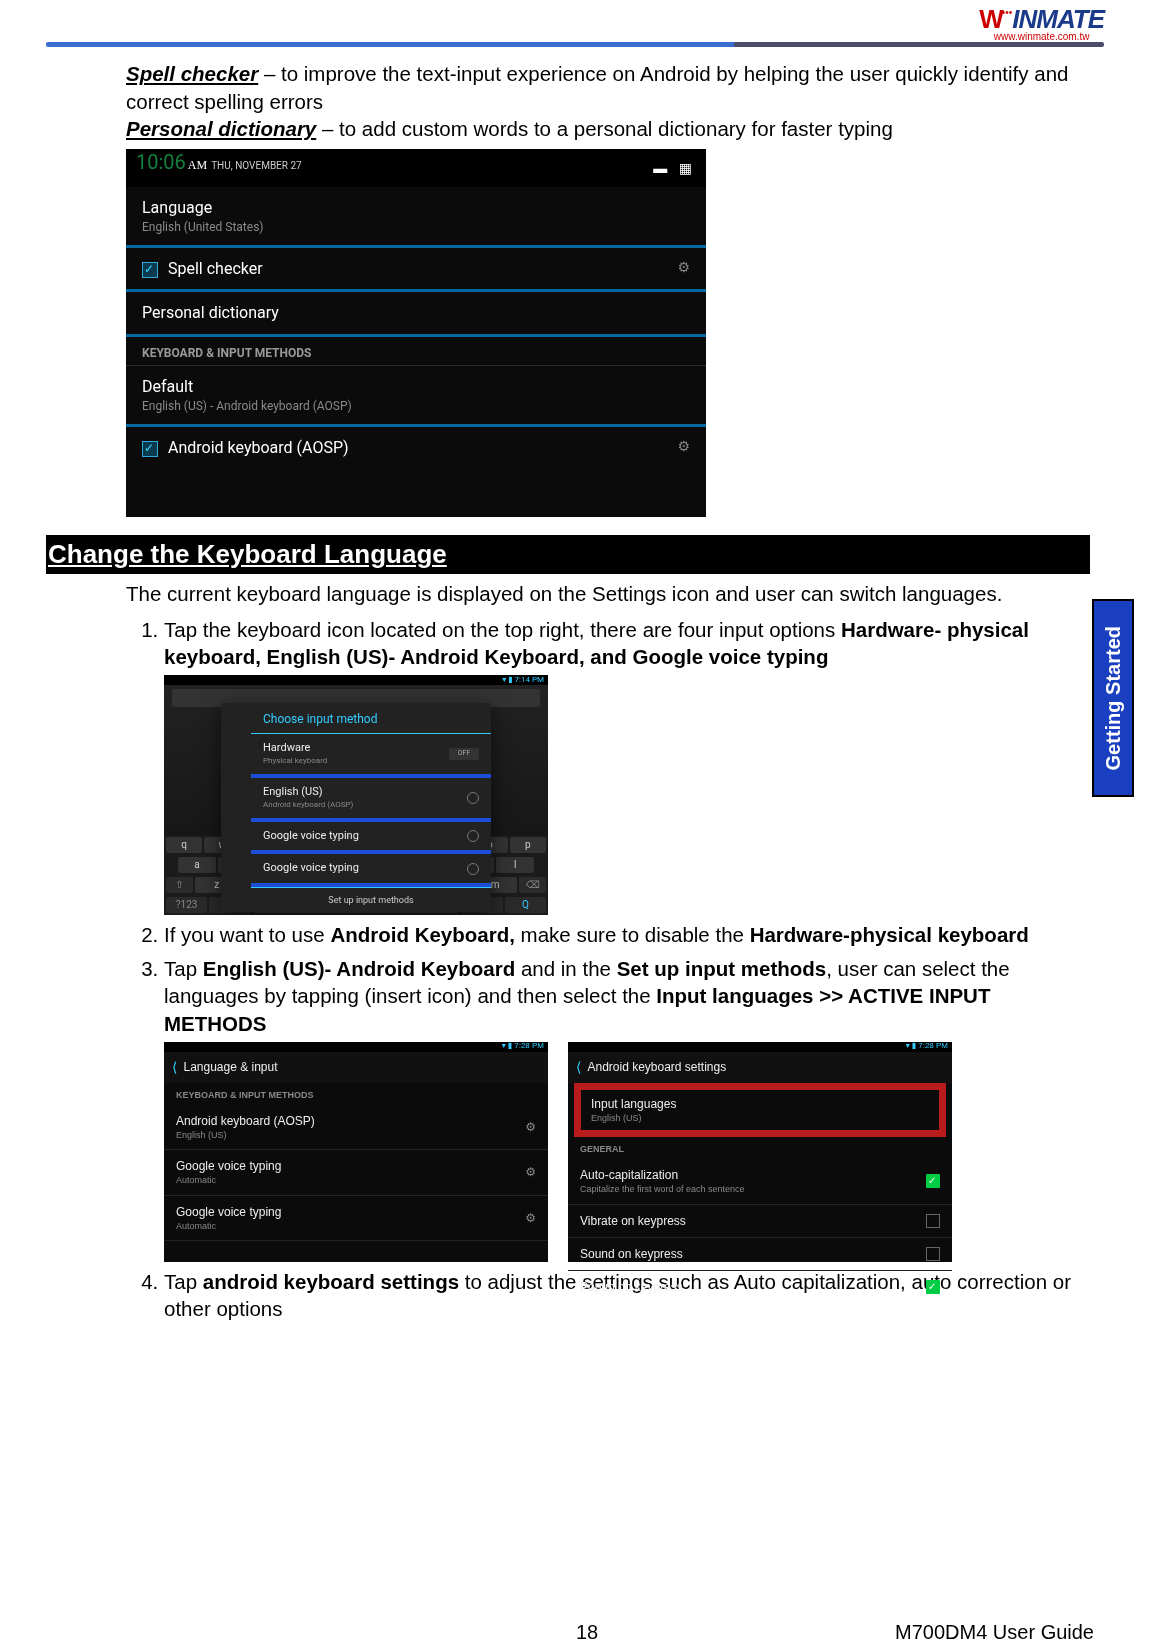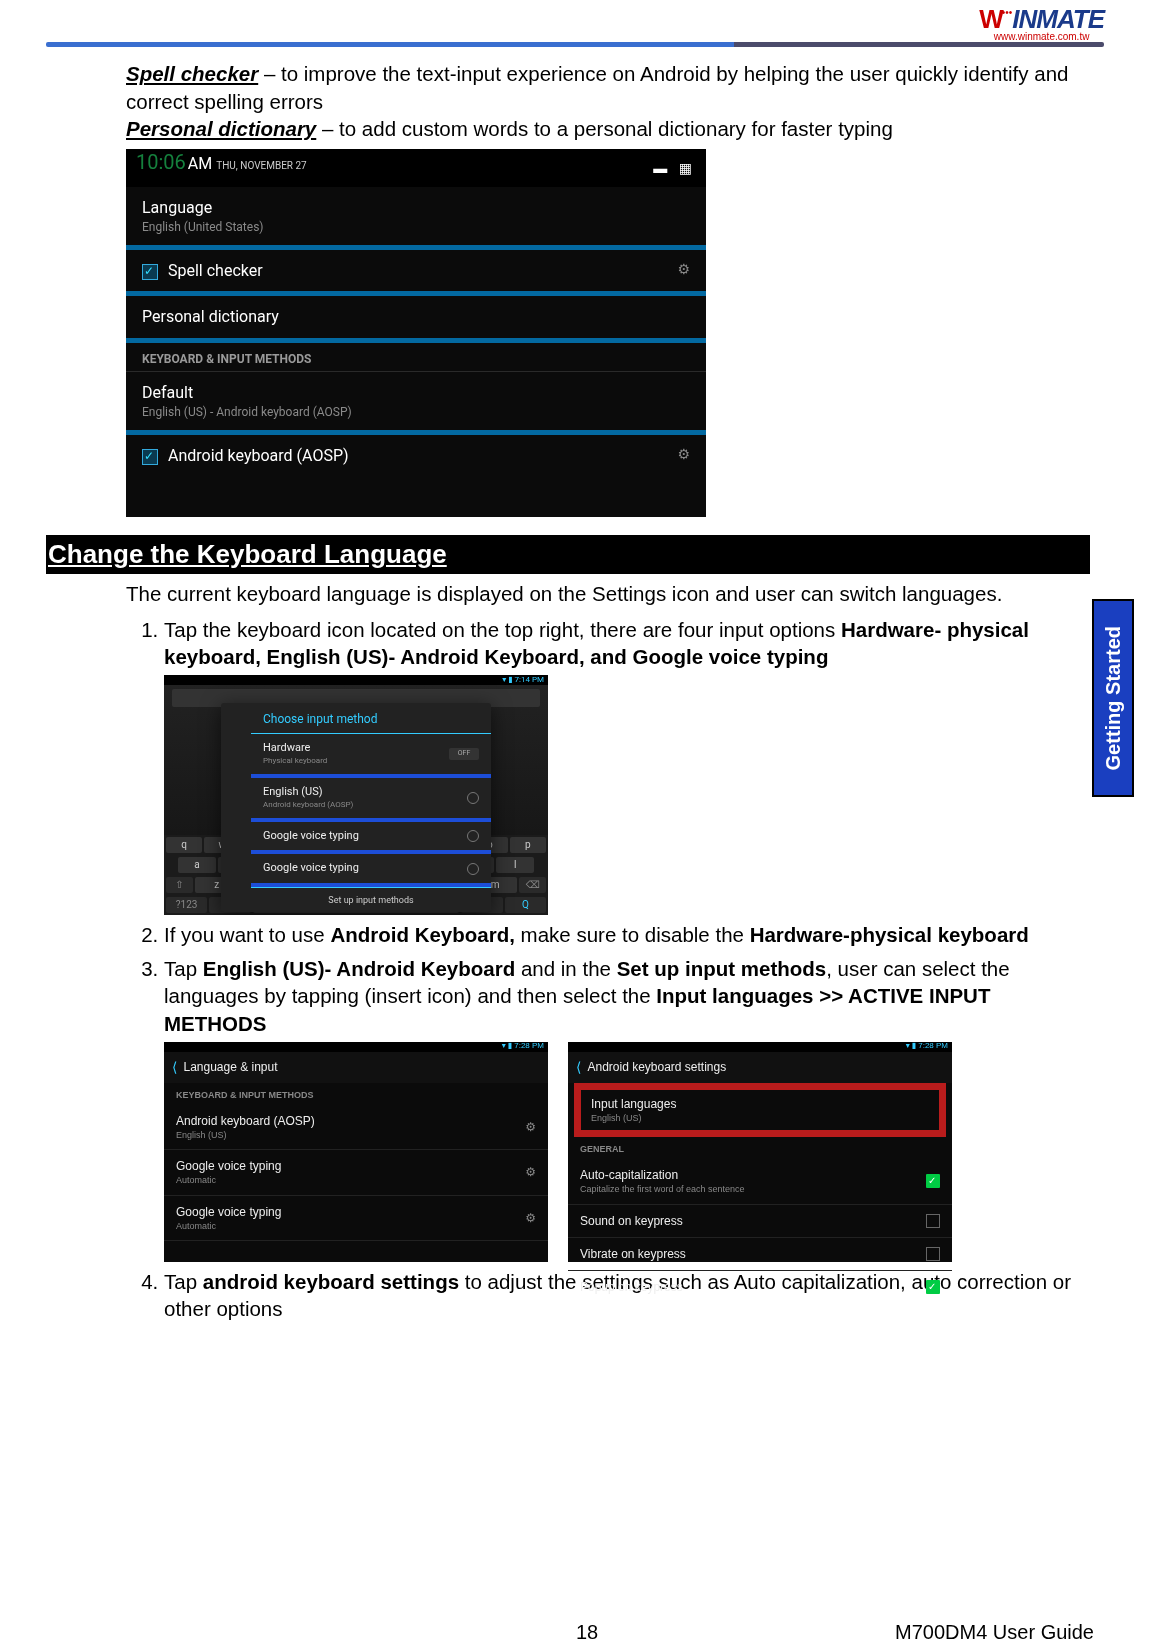--- a/index.html
+++ b/index.html
@@ -21,24 +21,24 @@
   .side-tab span { color:#fff; font-weight:bold; font-size:20px; writing-mode: vertical-rl; transform: rotate(180deg); }
   .footer { position:absolute; bottom: 22px; left:0; right:0; font-size:20px; }
   .footer .pageno { position:absolute; left: 560px; }
   .footer .guide { position:absolute; right: 40px; }
 
   
   .mock { background:#0b0b0b; color:#ddd; font-family: Roboto, Arial, sans-serif; position:relative; overflow:hidden;}
   .mock1 { width: 580px; height: 368px; margin: 6px 0 10px 0; font-size:14px;}
   .mock1 .statusbar{ background:#000; height:38px; display:flex; align-items:baseline; padding:0 10px; justify-content:space-between;}
   .mock1 .clock{ font-size:20px; color:#15803d;}
-  .mock1 .ampm{ font-size:16px; color:#fff; margin-left:2px;}
+  .mock1 .ampm{ font-size:12px; color:#fff; margin-left:2px;font-family:Liberation Serif, serif;}
   .mock1 .date{ font-size:10px; color:#ccc; margin-left:4px;}
   .mock1 .icons{ font-size:14px; color:#fff; letter-spacing:4px; align-self:center;}
-  .mock1 .row{ padding:10px 16px; border-bottom:5px solid #0369a1;}
+  .mock1 .row{ padding:10px 16px; border-bottom:3px solid #0369a1;}
   .mock1 .row .t{ color:#fff; font-size:16px;}
   .mock1 .row .s{ color:#8a8a8a; font-size:12px;}
   .mock1 .chk{ width:14px; height:14px; border:1px solid #3ad; display:inline-block; background:#0a3a50; position:relative; margin-right:10px; vertical-align:middle;}
   .mock1 .chk::after{content:"✓"; color:#3df; font-size:12px; position:absolute; top:-2px; left:1px;}
   .mock1 .sliders{ float:right; color:#888; font-size:14px;}
   .mock1 .cat{ color:#9a9a9a; font-size:12px; padding:8px 16px 4px; border-bottom:1px solid #2a2a2a; font-weight:bold;}
   .mock1 .chk2{ width:14px;height:14px; border:1px solid #3ad; display:inline-block; margin-right:10px; vertical-align:middle; background:#0a3a50; position:relative;}
   .mock1 .chk2::after{content:"✓"; color:#3df; font-size:12px; position:absolute; top:-2px; left:1px;}
 
   .mock2 { width: 384px; height: 240px; margin: 4px 0 4px 0; font-size:11px;}
@@ -265,27 +265,27 @@
             <div class="cat">GENERAL</div>
             <div class="row">
                 <div>
                   <span class="t">Auto-capitalization</span>
                   <span class="s">Capitalize the first word of each sentence</span>
                 </div>
                 <div class="chkon"></div>
               </div>
             <div class="row">
                 <div>
+                  <span class="t">Vibrate on keypress</span>
+                </div>
+                <div class="chkoff"></div>
+              </div>
+            <div class="row">
+                <div>
                   <span class="t">Sound on keypress</span>
-                </div>
-                <div class="chkoff"></div>
-              </div>
-            <div class="row">
-                <div>
-                  <span class="t">Vibrate on keypress</span>
                 </div>
                 <div class="chkoff"></div>
               </div>
             <div class="row" style="border:none;">
                 <div>
                   <span class="t">Popup on keypress</span>
                 </div>
                 <div class="chkon"></div>
               </div>
           </div>

